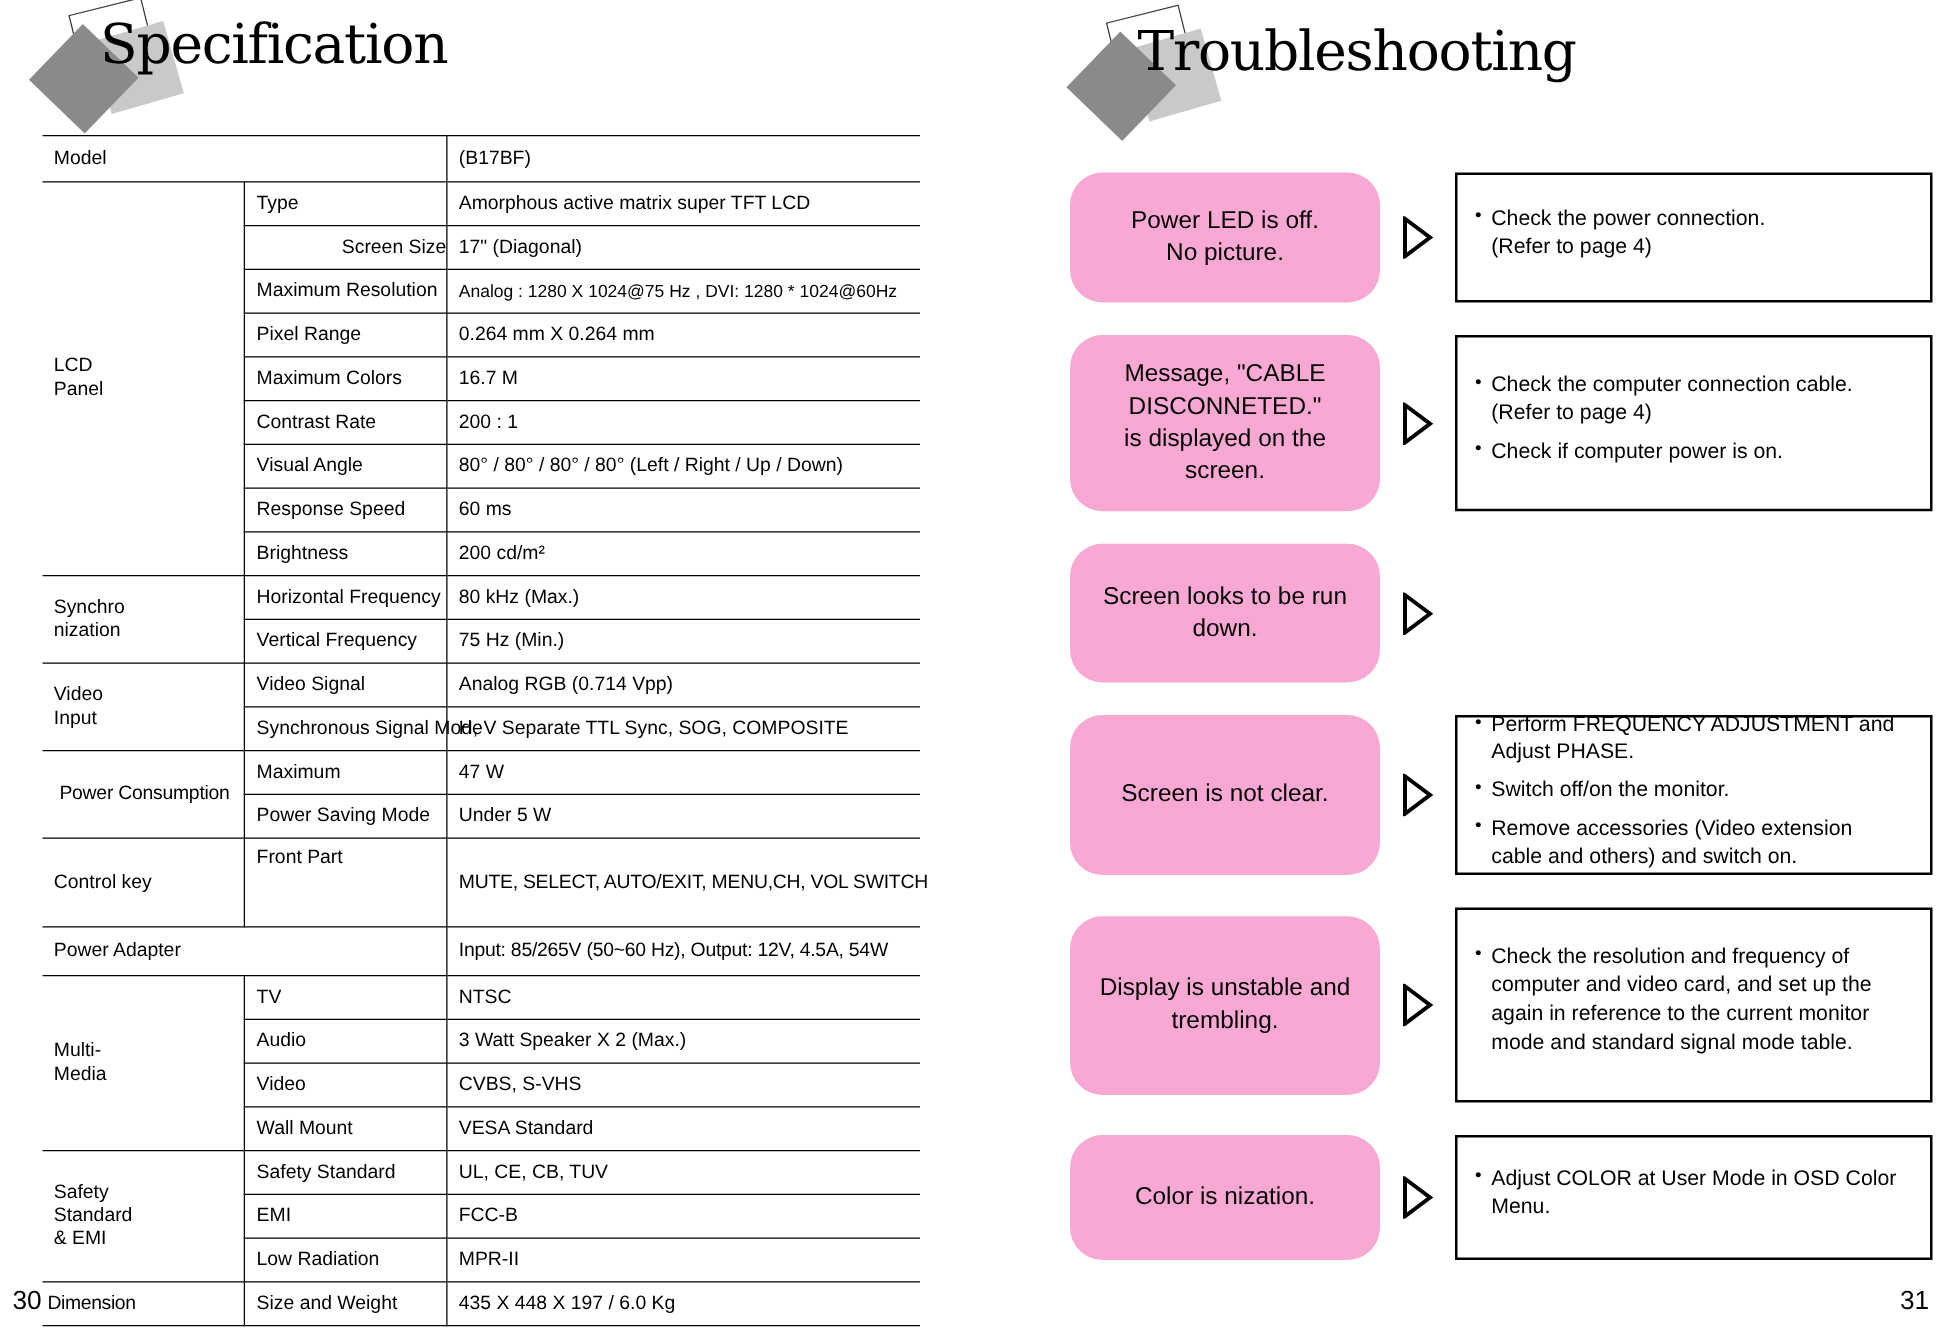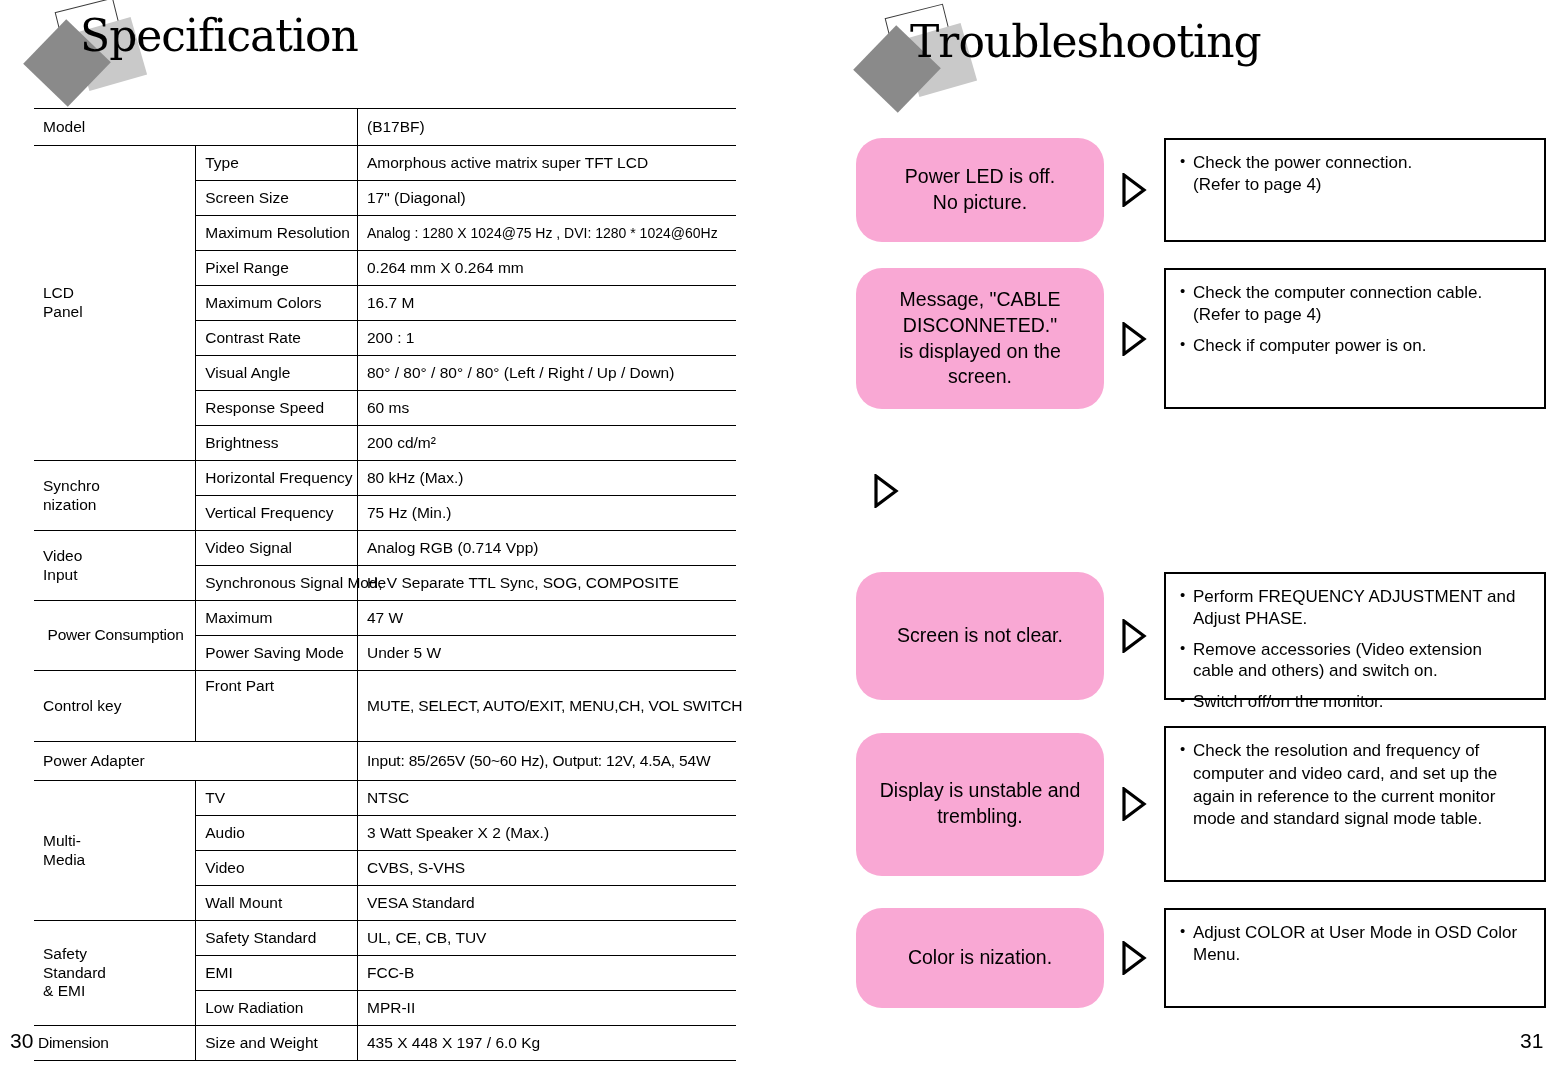--- a/index.html
+++ b/index.html
@@ -73,21 +73,21 @@
     box-sizing:border-box;
     white-space:pre-line;
   }
   .ts-arrow{width:60px;display:flex;align-items:center;justify-content:center;}
   .tri{display:block;}
   .ts-sol{
     flex:1;
     border:2.2px solid #000;
     box-sizing:border-box;
     padding:12px 10px 20px 14px;
-    display:flex;flex-direction:column;
+    display:flex;flex-direction:column;justify-content:center;
   }
   .ts-sol ul{margin:0;padding:0;list-style:none;}
   .ts-sol li{
     position:relative;
     padding-left:13px;
     font-size:17px;
     line-height:1.28;
     margin-bottom:9px;
     white-space:pre-line;
   }
@@ -124,21 +124,21 @@
           <td class="c-val">(B17BF)</td>
         </tr>
 
         <tr>
           <td class="c-group g-big" rowspan="9" style="white-space:pre-line;line-height:1.22;">LCD
 Panel</td>
           <td class="c-key" style="height:34px;">Type</td>
           <td class="c-val">Amorphous active matrix super TFT LCD</td>
         </tr>
         <tr>
-          <td class="c-key" style="height:34px;">Screen Size</td>
+          <td class="c-key" style="height:34px;text-align:right;">Screen Size</td>
           <td class="c-val">17" (Diagonal)</td>
         </tr>
         <tr>
           <td class="c-key v-small" style="height:34px;">Maximum Resolution</td>
           <td class="c-val overflow-cell">
               <span class="v-small">Analog : 1280 X 1024@75 Hz , DVI: 1280 * 1024@60Hz</span>
             </td>
         </tr>
         <tr>
           <td class="c-key" style="height:34px;">Pixel Range</td>
@@ -295,41 +295,43 @@
       <div class="ts-sol" style="height:141px;">
         <ul>
           <li>Check the computer connection cable.
 (Refer to page 4)</li>
           <li>Check if computer power is on.</li>
         </ul>
       </div>
     </div>
 
     <div class="ts-row" style="min-height:111px;">
+      <div class="ts-sym" style="height:111px;">Screen looks to be run
+down.</div>
       <div class="ts-arrow">
         <svg class="tri" width="26" height="34" viewBox="0 0 26 34" aria-hidden="true">
           <path d="M3 2 L23 17 L3 32 Z" fill="#ffffff" stroke="#000" stroke-width="3.2" stroke-linejoin="miter"></path>
         </svg>
       </div>
     </div>
 
     <div class="ts-row" style="min-height:128px;">
       <div class="ts-sym" style="height:128px;">Screen is not clear.</div>
       <div class="ts-arrow">
         <svg class="tri" width="26" height="34" viewBox="0 0 26 34" aria-hidden="true">
           <path d="M3 2 L23 17 L3 32 Z" fill="#ffffff" stroke="#000" stroke-width="3.2" stroke-linejoin="miter"></path>
         </svg>
       </div>
       <div class="ts-sol" style="height:128px;">
         <ul>
           <li>Perform FREQUENCY ADJUSTMENT and
 Adjust PHASE.</li>
+          <li>Switch off/on the monitor.</li>
           <li>Remove accessories (Video extension
 cable and others) and switch on.</li>
-          <li>Switch off/on the monitor.</li>
         </ul>
       </div>
     </div>
 
     <div class="ts-row" style="min-height:143px;">
       <div class="ts-sym" style="height:143px;">Display is unstable and
 trembling.</div>
       <div class="ts-arrow">
         <svg class="tri" width="26" height="34" viewBox="0 0 26 34" aria-hidden="true">
           <path d="M3 2 L23 17 L3 32 Z" fill="#ffffff" stroke="#000" stroke-width="3.2" stroke-linejoin="miter"></path>

